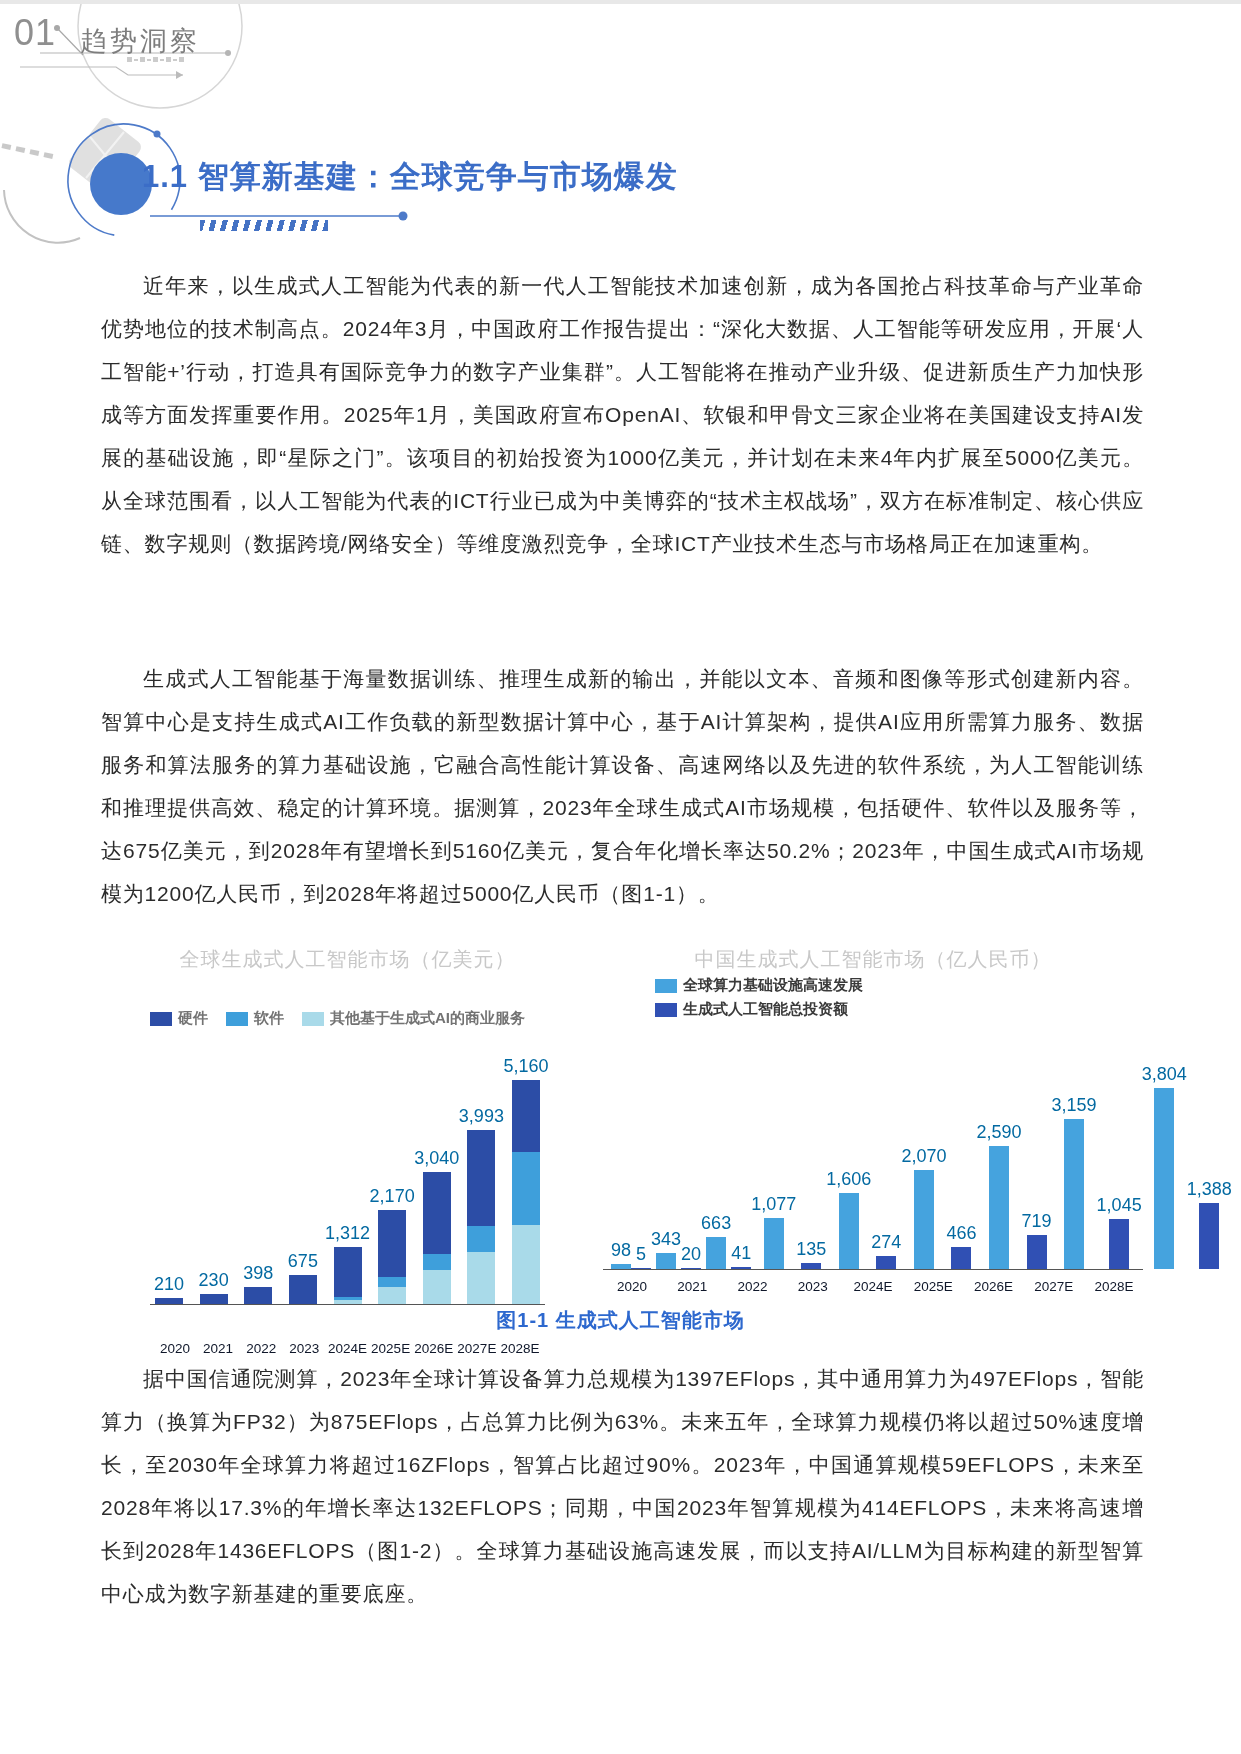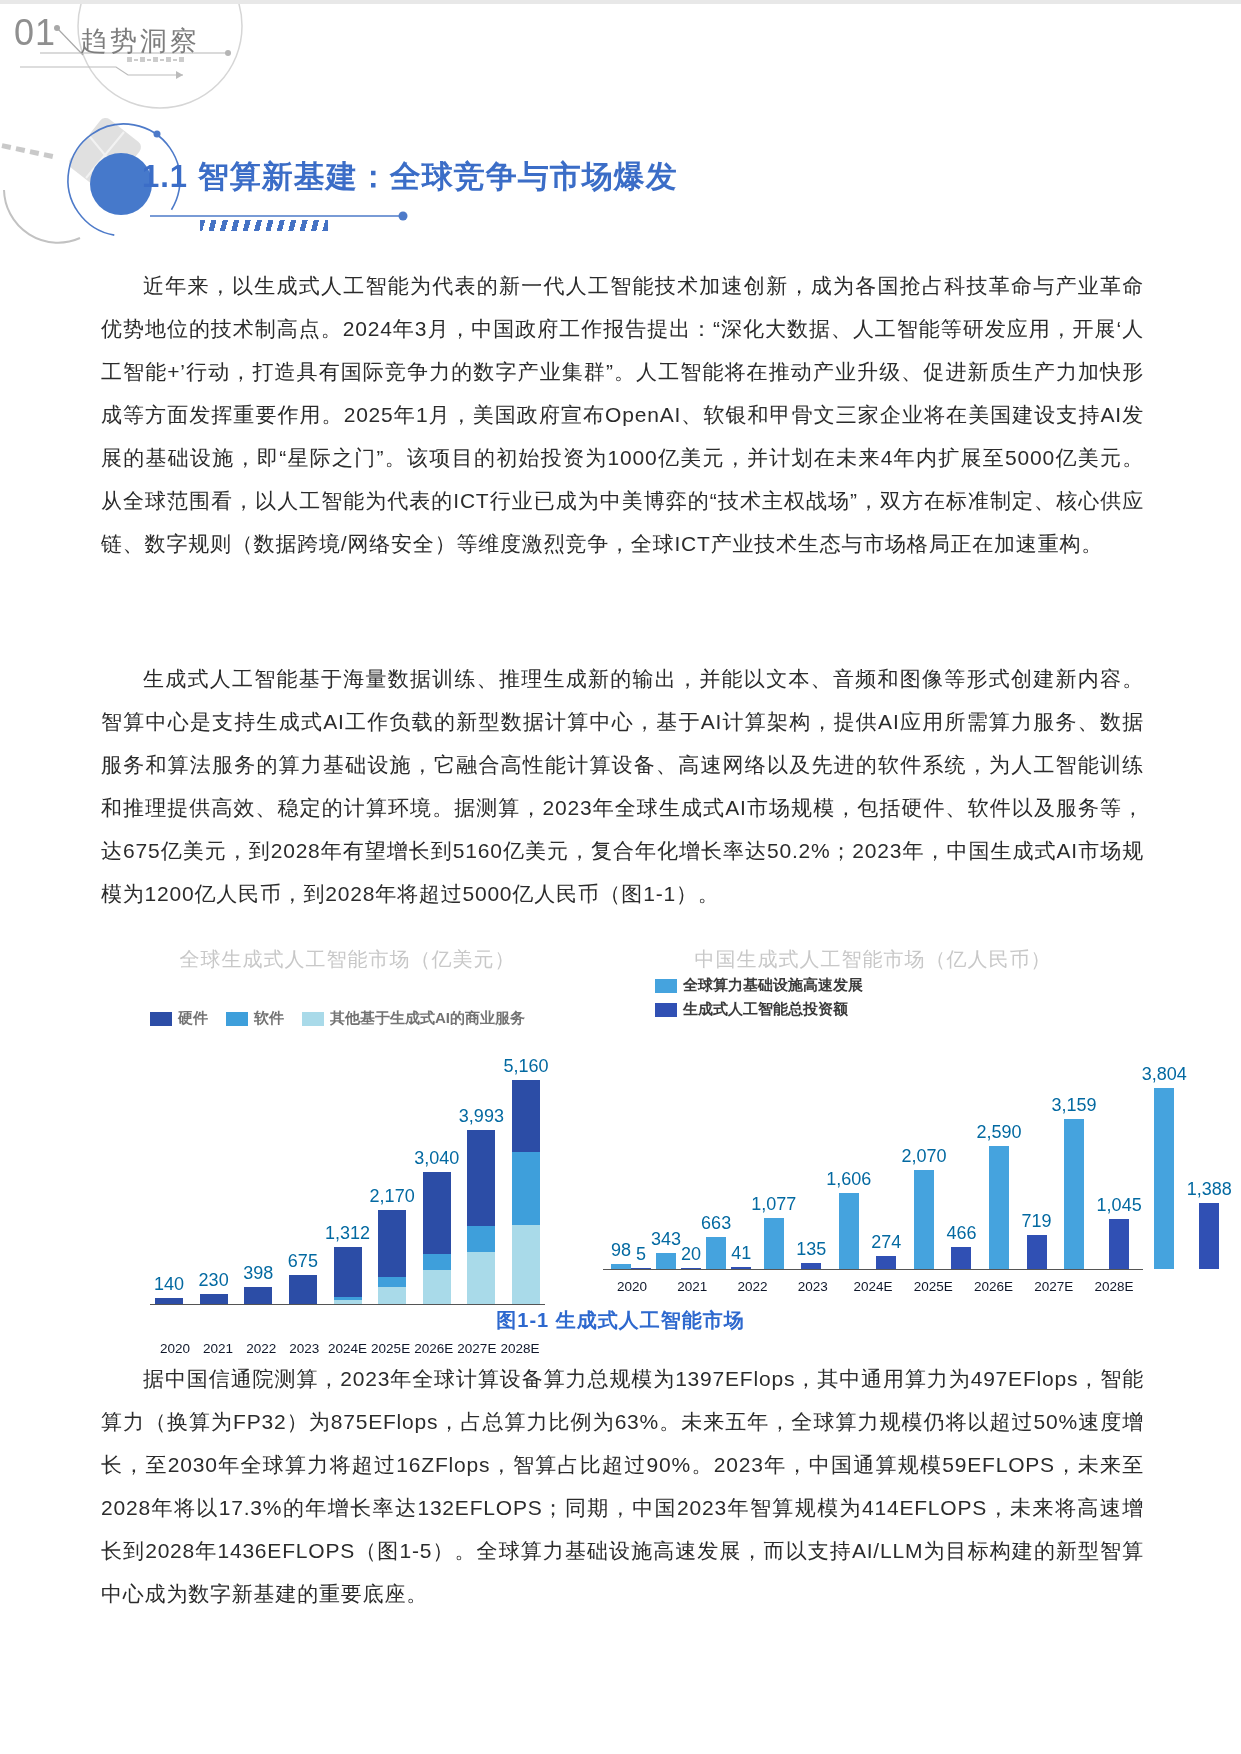--- a/index.html
+++ b/index.html
@@ -118,21 +118,21 @@
             <span class="swatch" style="background: rgb(62, 159, 219);"></span>
             <span>软件</span>
           </span>
           <span class="leg-item">
             <span class="swatch" style="background: rgb(169, 218, 233);"></span>
             <span>其他基于生成式AI的商业服务</span>
           </span>
         </div>
       <div class="plot plot-l" id="plot0">
           <div class="bgroup">
-            <div class="vlabel">140</div>
+            <div class="vlabel">210</div>
             <div class="stack">
               <div class="seg" style="height: 6px; background: rgb(44, 77, 166);"></div>
             </div>
           </div>
           <div class="bgroup">
             <div class="vlabel">230</div>
             <div class="stack">
               <div class="seg" style="height: 10px; background: rgb(44, 77, 166);"></div>
             </div>
           </div>
@@ -313,14 +313,14 @@
           <div class="xlabel">2024E</div>
           <div class="xlabel">2025E</div>
           <div class="xlabel">2026E</div>
           <div class="xlabel">2027E</div>
           <div class="xlabel">2028E</div>
         </div>
     </div>
   </div>
   <div class="fig-caption">图1-1 生成式人工智能市场</div>
 
-  <p class="para p3">据中国信通院测算，2023年全球计算设备算力总规模为1397EFlops，其中通用算力为497EFlops，智能算力（换算为FP32）为875EFlops，占总算力比例为63%。未来五年，全球算力规模仍将以超过50%速度增长，至2030年全球算力将超过16ZFlops，智算占比超过90%。2023年，中国通算规模59EFLOPS，未来至2028年将以17.3%的年增长率达132EFLOPS；同期，中国2023年智算规模为414EFLOPS，未来将高速增长到2028年1436EFLOPS（图1-5）。全球算力基础设施高速发展，而以支持AI/LLM为目标构建的新型智算中心成为数字新基建的重要底座。</p>
+  <p class="para p3">据中国信通院测算，2023年全球计算设备算力总规模为1397EFlops，其中通用算力为497EFlops，智能算力（换算为FP32）为875EFlops，占总算力比例为63%。未来五年，全球算力规模仍将以超过50%速度增长，至2030年全球算力将超过16ZFlops，智算占比超过90%。2023年，中国通算规模59EFLOPS，未来至2028年将以17.3%的年增长率达132EFLOPS；同期，中国2023年智算规模为414EFLOPS，未来将高速增长到2028年1436EFLOPS（图1-2）。全球算力基础设施高速发展，而以支持AI/LLM为目标构建的新型智算中心成为数字新基建的重要底座。</p>
 </div>
 
 </body></html>

